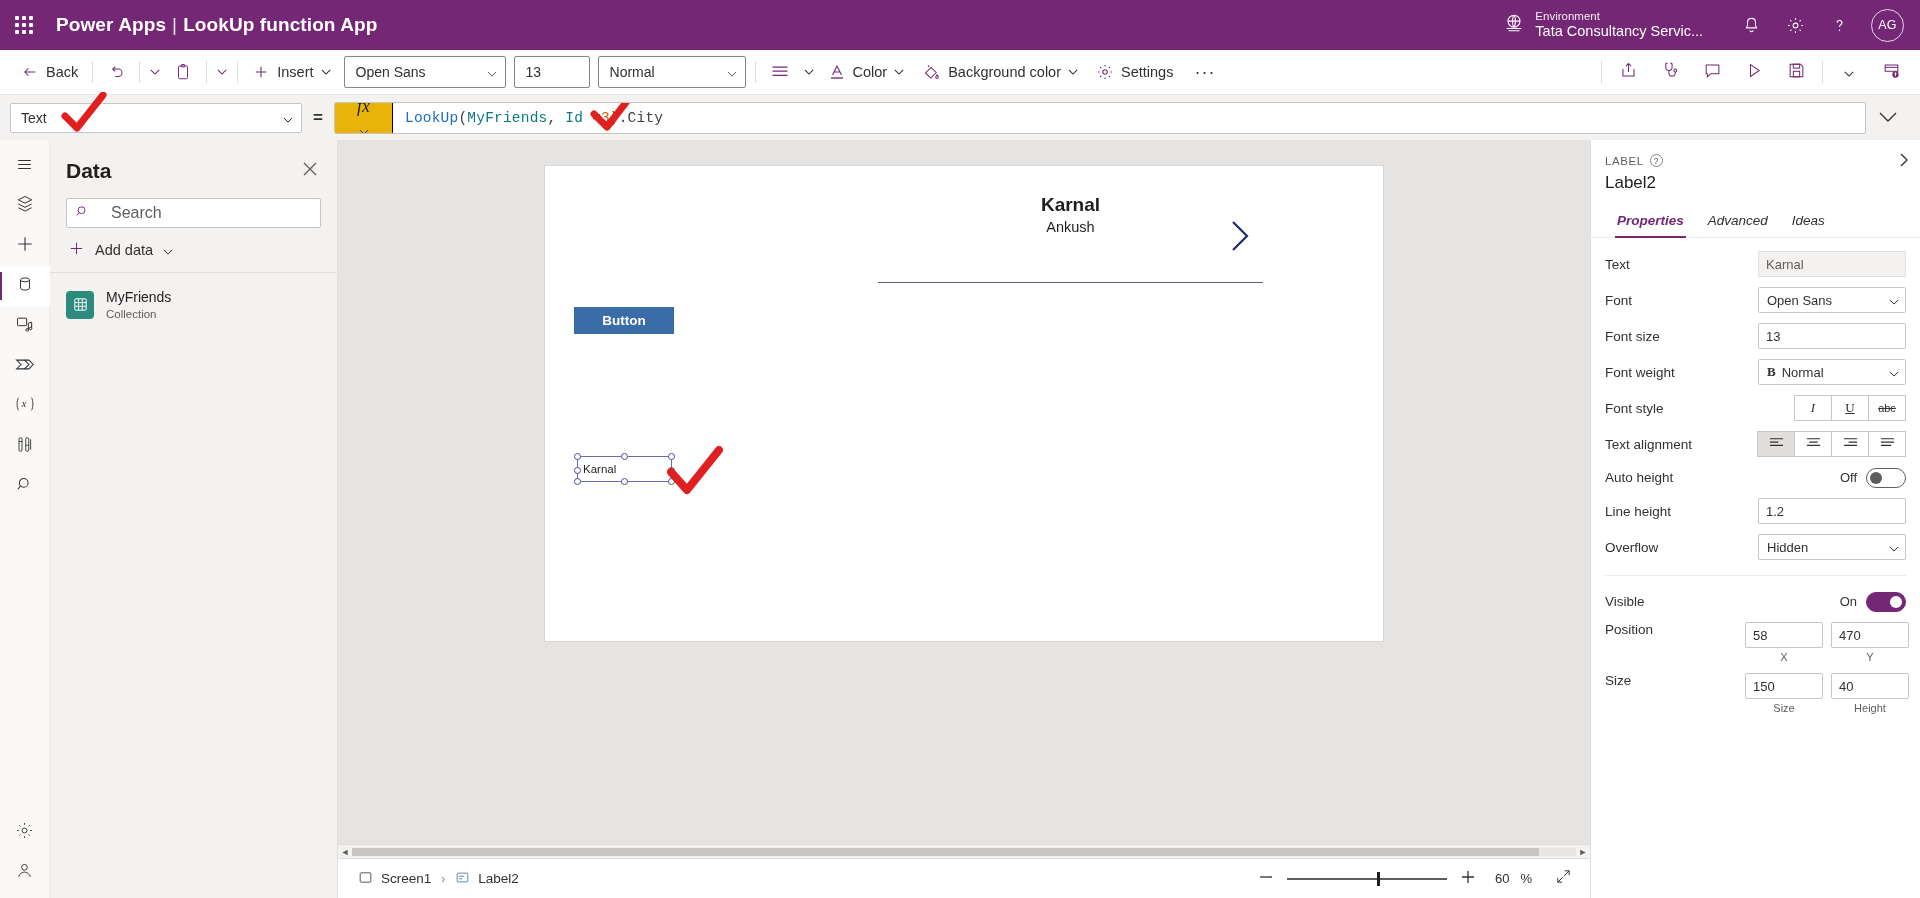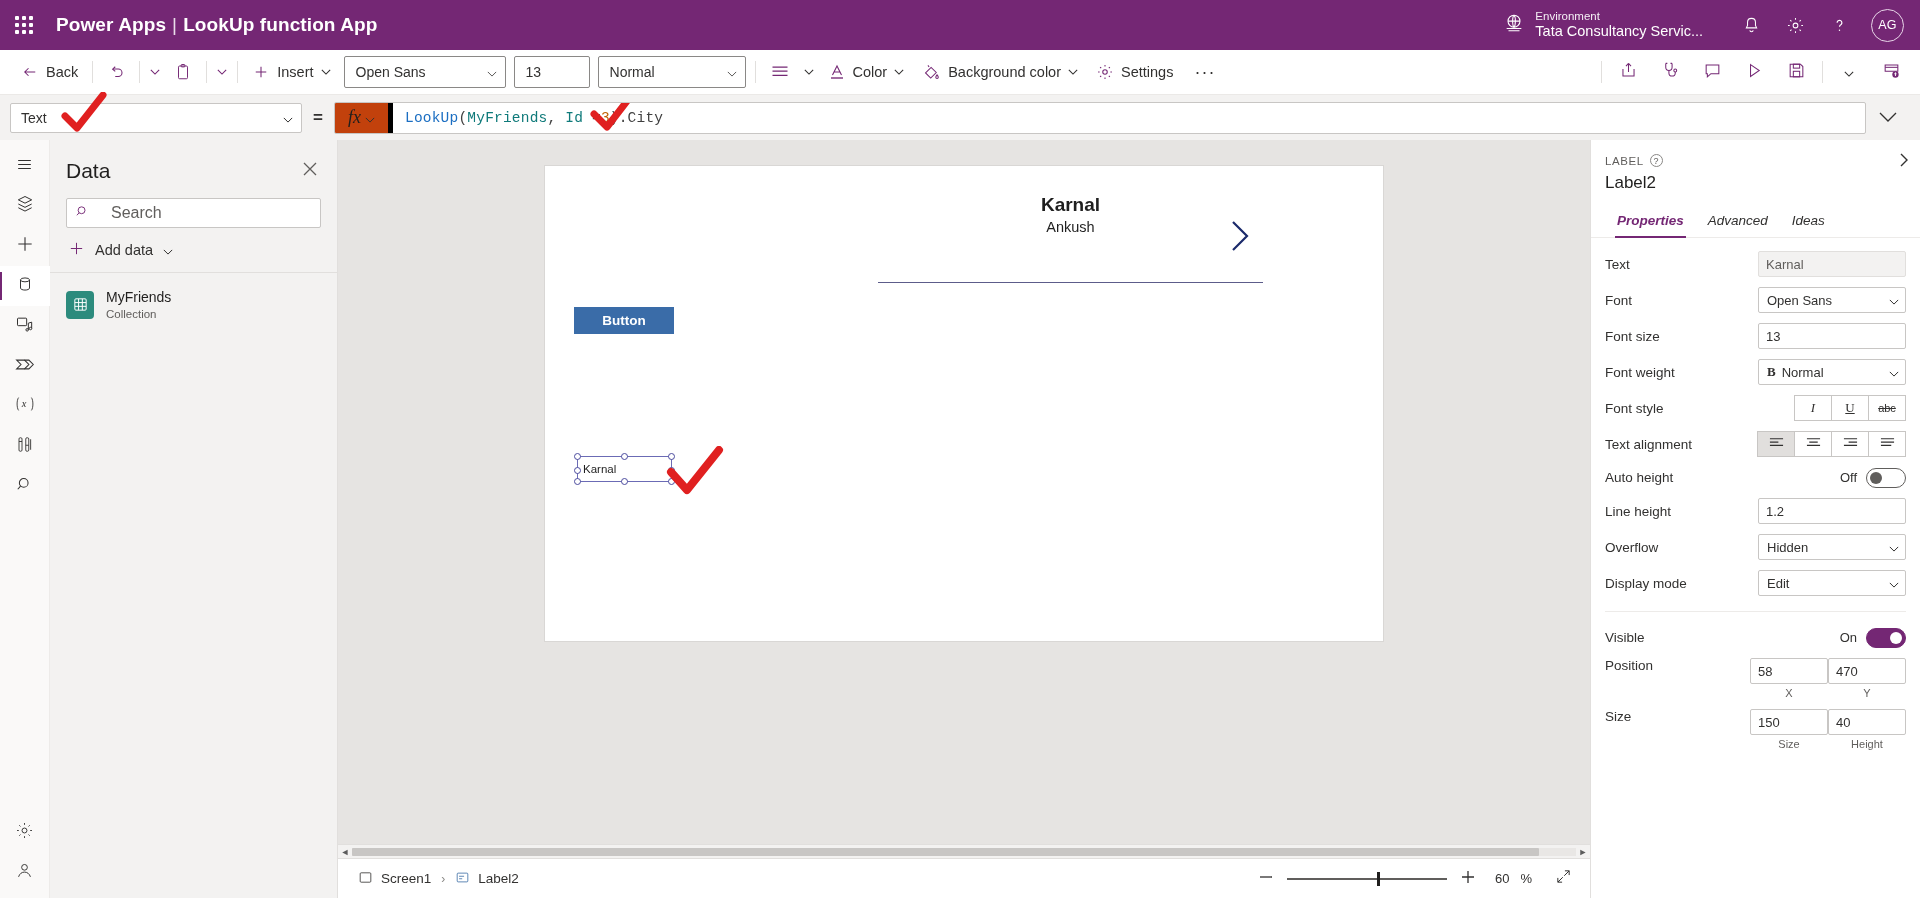--- a/index.html
+++ b/index.html
@@ -76,22 +76,22 @@
     display: flex; align-items: center; padding: 0 8px 0 10px; font-size: 14px; color: #323130; cursor: pointer;
     position: relative;
   }
   .propsel .val { flex: 1 1 auto; }
   .eqsign { width: 32px; text-align: center; font-size: 17px; color: #323130; font-weight: 600; }
   .fxwrap {
     flex: 1 1 auto; height: 32px; background: #fff; border: 1px solid #c8c6c4; border-radius: 2px;
     display: flex; align-items: stretch; overflow: hidden; position: relative;
   }
   .fxbtn {
-    width: 58px; background: #c2410c; border-right: 5px solid #000000;
-    display: flex; align-items: center; justify-content: center; gap: 4px; cursor: pointer;
+    width: 58px; background: #eab308; border-right: 1px solid #000000;
+    display: flex; align-items: center; justify-content: center; gap: 4px; cursor: pointer; flex-direction: column;
   }
   .fxbtn .fx { font-family: "Liberation Serif", serif; font-style: italic; font-size: 18px; color: #201f1e; }
   .formula {
     flex: 1 1 auto; display: flex; align-items: center; padding-left: 12px;
     font-family: "Liberation Mono", monospace; font-size: 14.5px; white-space: pre; letter-spacing: .2px;
   }
   .tk-fn { color: #1b6ec2; }
   .tk-id { color: #0f7a7a; }
   .tk-p  { color: #3f3f3f; }
   .tk-num{ color: #c06000; }
@@ -115,21 +115,21 @@
     content: ""; position: absolute; left: 0; top: 6px; bottom: 6px; width: 2px; background: #742774;
   }
   .rail-bottom { margin-top: auto; padding-bottom: 6px; }
 
   
   .datapanel {
     width: 288px; background: #f3f2f1; border-right: 1px solid #e1dfdd;
     display: flex; flex-direction: column; flex: none;
   }
   .dp-head { display: flex; align-items: center; padding: 18px 14px 10px 16px; }
-  .dp-title { font-size: 21px; color: #201f1e; font-weight: 400; flex: 1 1 auto; }
+  .dp-title { font-size: 21px; color: #201f1e; font-weight: 700; flex: 1 1 auto; }
   .dp-close { width: 26px; height: 26px; display: flex; align-items: center; justify-content: center; cursor: pointer; color: #605e5c; }
   .dp-search {
     margin: 4px 16px 0 16px; height: 30px; background: #fff; border: 1px solid #c8c6c4; border-radius: 2px;
     display: flex; align-items: center; padding: 0 8px; gap: 8px;
   }
   .dp-search input {
     border: none; outline: none; font-size: 16px; color: #323130; background: transparent; width: 100%;
     font-family: "Liberation Sans", sans-serif;
     margin-left: 13px;
   }
@@ -252,21 +252,21 @@
   .tstate { font-size: 13px; color: #323130; }
   .toggle {
     width: 40px; height: 20px; border-radius: 10px; position: relative; cursor: pointer;
     background: #fff; border: 1px solid #605e5c;
   }
   .toggle .knob { position: absolute; left: 3px; top: 3px; width: 12px; height: 12px; border-radius: 50%; background: #605e5c; }
   .toggle.on { background: #742774; border-color: #742774; }
   .toggle.on .knob { left: auto; right: 3px; background: #fff; }
   .psep { height: 1px; background: #edebe9; margin: 10px 14px; }
   .xy-row { display: flex; align-items: flex-start; padding: 5px 14px 0 14px; }
-  .xy-ctl { flex: 1 1 auto; display: flex; justify-content: flex-end; }
+  .xy-ctl { flex: 1 1 auto; display: flex; gap: 8px; }
   .xy-cell { display: flex; flex-direction: column; align-items: center; }
   .xy-cell .pinput { width: 78px; }
   .xy-sub { font-size: 11px; color: #605e5c; margin-top: 3px; }
 </style>
 </head>
 <body>
 
 <div class="app">
 
   <div class="topbar">
@@ -959,33 +959,20 @@
               <span class="pv">Hidden</span>
               <span>
                 <svg class="chev" viewBox="0 0 12 7" fill="none" stroke="#323130" stroke-width="1.2">
                     <path d="M1 1l5 5 5-5"></path>
                   </svg>
               </span>
             </div>
           </div>
         </div>
 
-        <div class="prow">
-          <div class="plabel">Display mode</div>
-          <div class="pctl">
-            <div class="pselect">
-              <span class="pv">Edit</span>
-              <span>
-                <svg class="chev" viewBox="0 0 12 7" fill="none" stroke="#323130" stroke-width="1.2">
-                    <path d="M1 1l5 5 5-5"></path>
-                  </svg>
-              </span>
-            </div>
-          </div>
-        </div>
 
         <div class="psep"></div>
 
         <div class="prow">
           <div class="plabel">Visible</div>
           <div class="pctl">
             <div class="toggle-wrap">
               <span class="tstate">On</span>
               <div class="toggle on">
                   <span class="knob"></span>

